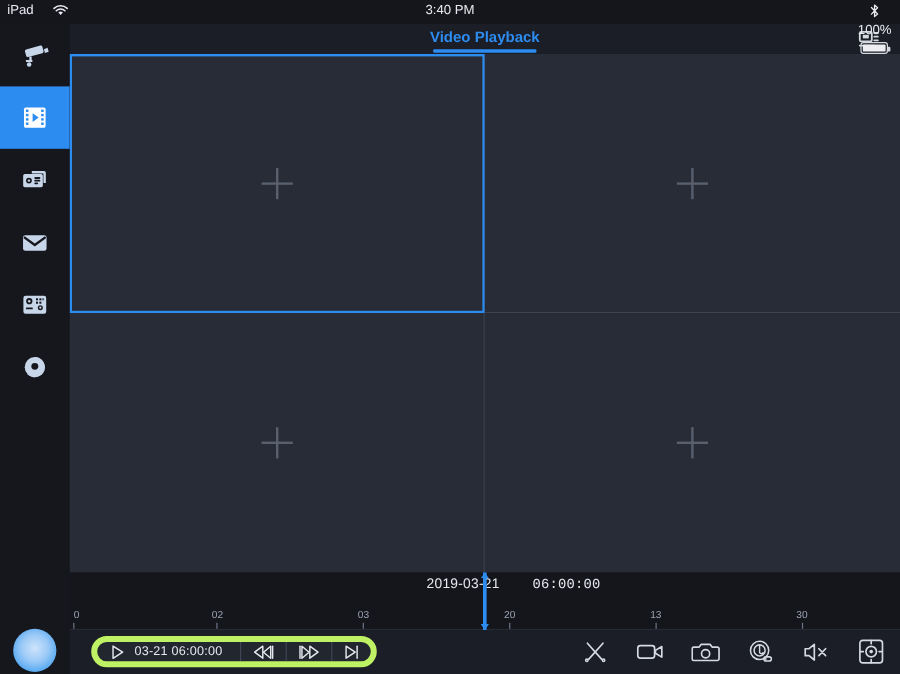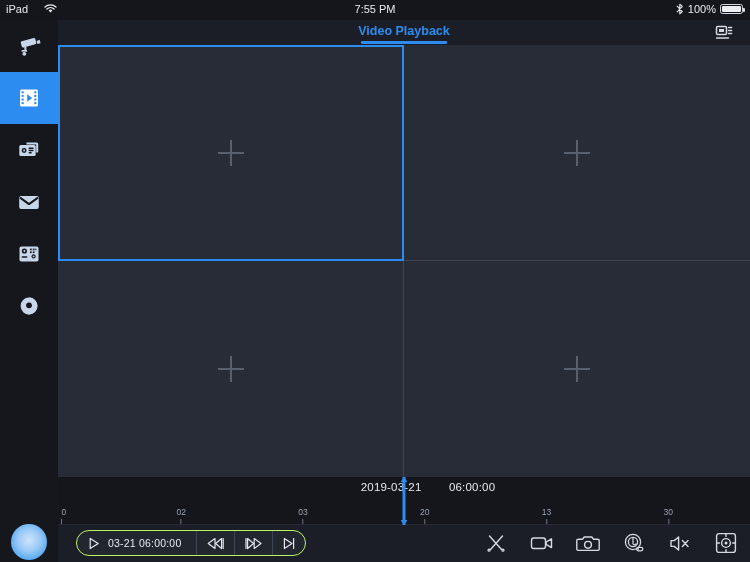--- a/index.html
+++ b/index.html
@@ -28,21 +28,21 @@
     position: absolute; left: 6px; top: 3px;
     display: flex; align-items: center; gap: 16px;
   }
   .sb-center {
     position: absolute; left: 0; top: 3px;
     width: 750px; text-align: center;
     font-size: 11px; font-weight: 500;
   }
   .sb-right {
     position: absolute; right: 7px; top: 3px;
-    display: flex; align-items: center; gap: 4px;
+    display: flex; align-items: center; gap: 4px; flex-direction: column;
   }
   .sb-pct { font-size: 11px; }
   .batt {
     position: relative;
     width: 23px; height: 10px;
     border: 1px solid #d5d8de;
     border-radius: 2.5px;
   }
   .batt::after {
     content: ""; position: absolute;
@@ -155,21 +155,21 @@
     background: #14161c;
   }
   .tl-readout {
     position: absolute; top: 4px; left: 0; width: 692px;
     text-align: center;
     font-size: 11.5px; color: #e6e9ee;
     letter-spacing: .2px;
   }
   .tl-readout span { display: inline-block; }
   .tl-date { padding-right: 12px; margin-left: 48px; }
-  .tl-time { padding-left: 12px; }
+  .tl-time { padding-left: 12px; font-family: Liberation Mono, monospace; }
   .ruler {
     position: absolute; left: 0; bottom: 0;
     width: 692px; height: 24px;
     border-bottom: 1px solid #262a33;
   }
   .tick {
     position: absolute; bottom: 0;
     transform: translateX(-50%);
     text-align: center;
   }
@@ -204,21 +204,21 @@
   
   .bottombar {
     position: absolute; left: 58px; top: 525px;
     width: 692px; height: 37px;
     background: #1b1e26;
   }
   .transport {
     position: absolute; left: 18px; top: 5px;
     height: 26px;
     display: flex; align-items: stretch;
-    border: 1px solid #bef264;
+    border: 5px solid #bef264;
     border-radius: 13px;
     overflow: hidden;
     background: #22262f;
   }
   .tp-seg {
     display: flex; align-items: center; justify-content: center;
     padding: 0 9px;
     border-right: 1px solid #3e4554;
     cursor: pointer;
   }
@@ -249,21 +249,21 @@
     <div class="sb-left">
       <span>iPad</span>
       <span>
         <svg width="13" height="10" viewBox="0 0 13 10">
           <path d="M6.5 8.6 L4.6 6.5 A2.8 2.8 0 0 1 8.4 6.5 Z" fill="#e8eaef"></path>
           <path d="M2.9 5.0 A5.2 5.2 0 0 1 10.1 5.0" stroke="#e8eaef" stroke-width="1.3" fill="none" stroke-linecap="round"></path>
           <path d="M1.0 3.0 A8 8 0 0 1 12.0 3.0" stroke="#e8eaef" stroke-width="1.3" fill="none" stroke-linecap="round"></path>
         </svg>
       </span>
     </div>
-    <div class="sb-center">7:55 PM</div>
+    <div class="sb-center">3:40 PM</div>
     <div class="sb-right">
       <span>
         <svg width="8" height="12" viewBox="0 0 8 12">
           <path d="M1.2 3.2 L6.3 8.6 L3.8 10.8 V1.2 L6.3 3.4 L1.2 8.8" stroke="#e8eaef" stroke-width="1.1" fill="none" stroke-linejoin="round" stroke-linecap="round"></path>
         </svg>
       </span>
       <span class="sb-pct">100%</span>
       <span class="batt">
           <i></i>
         </span>

